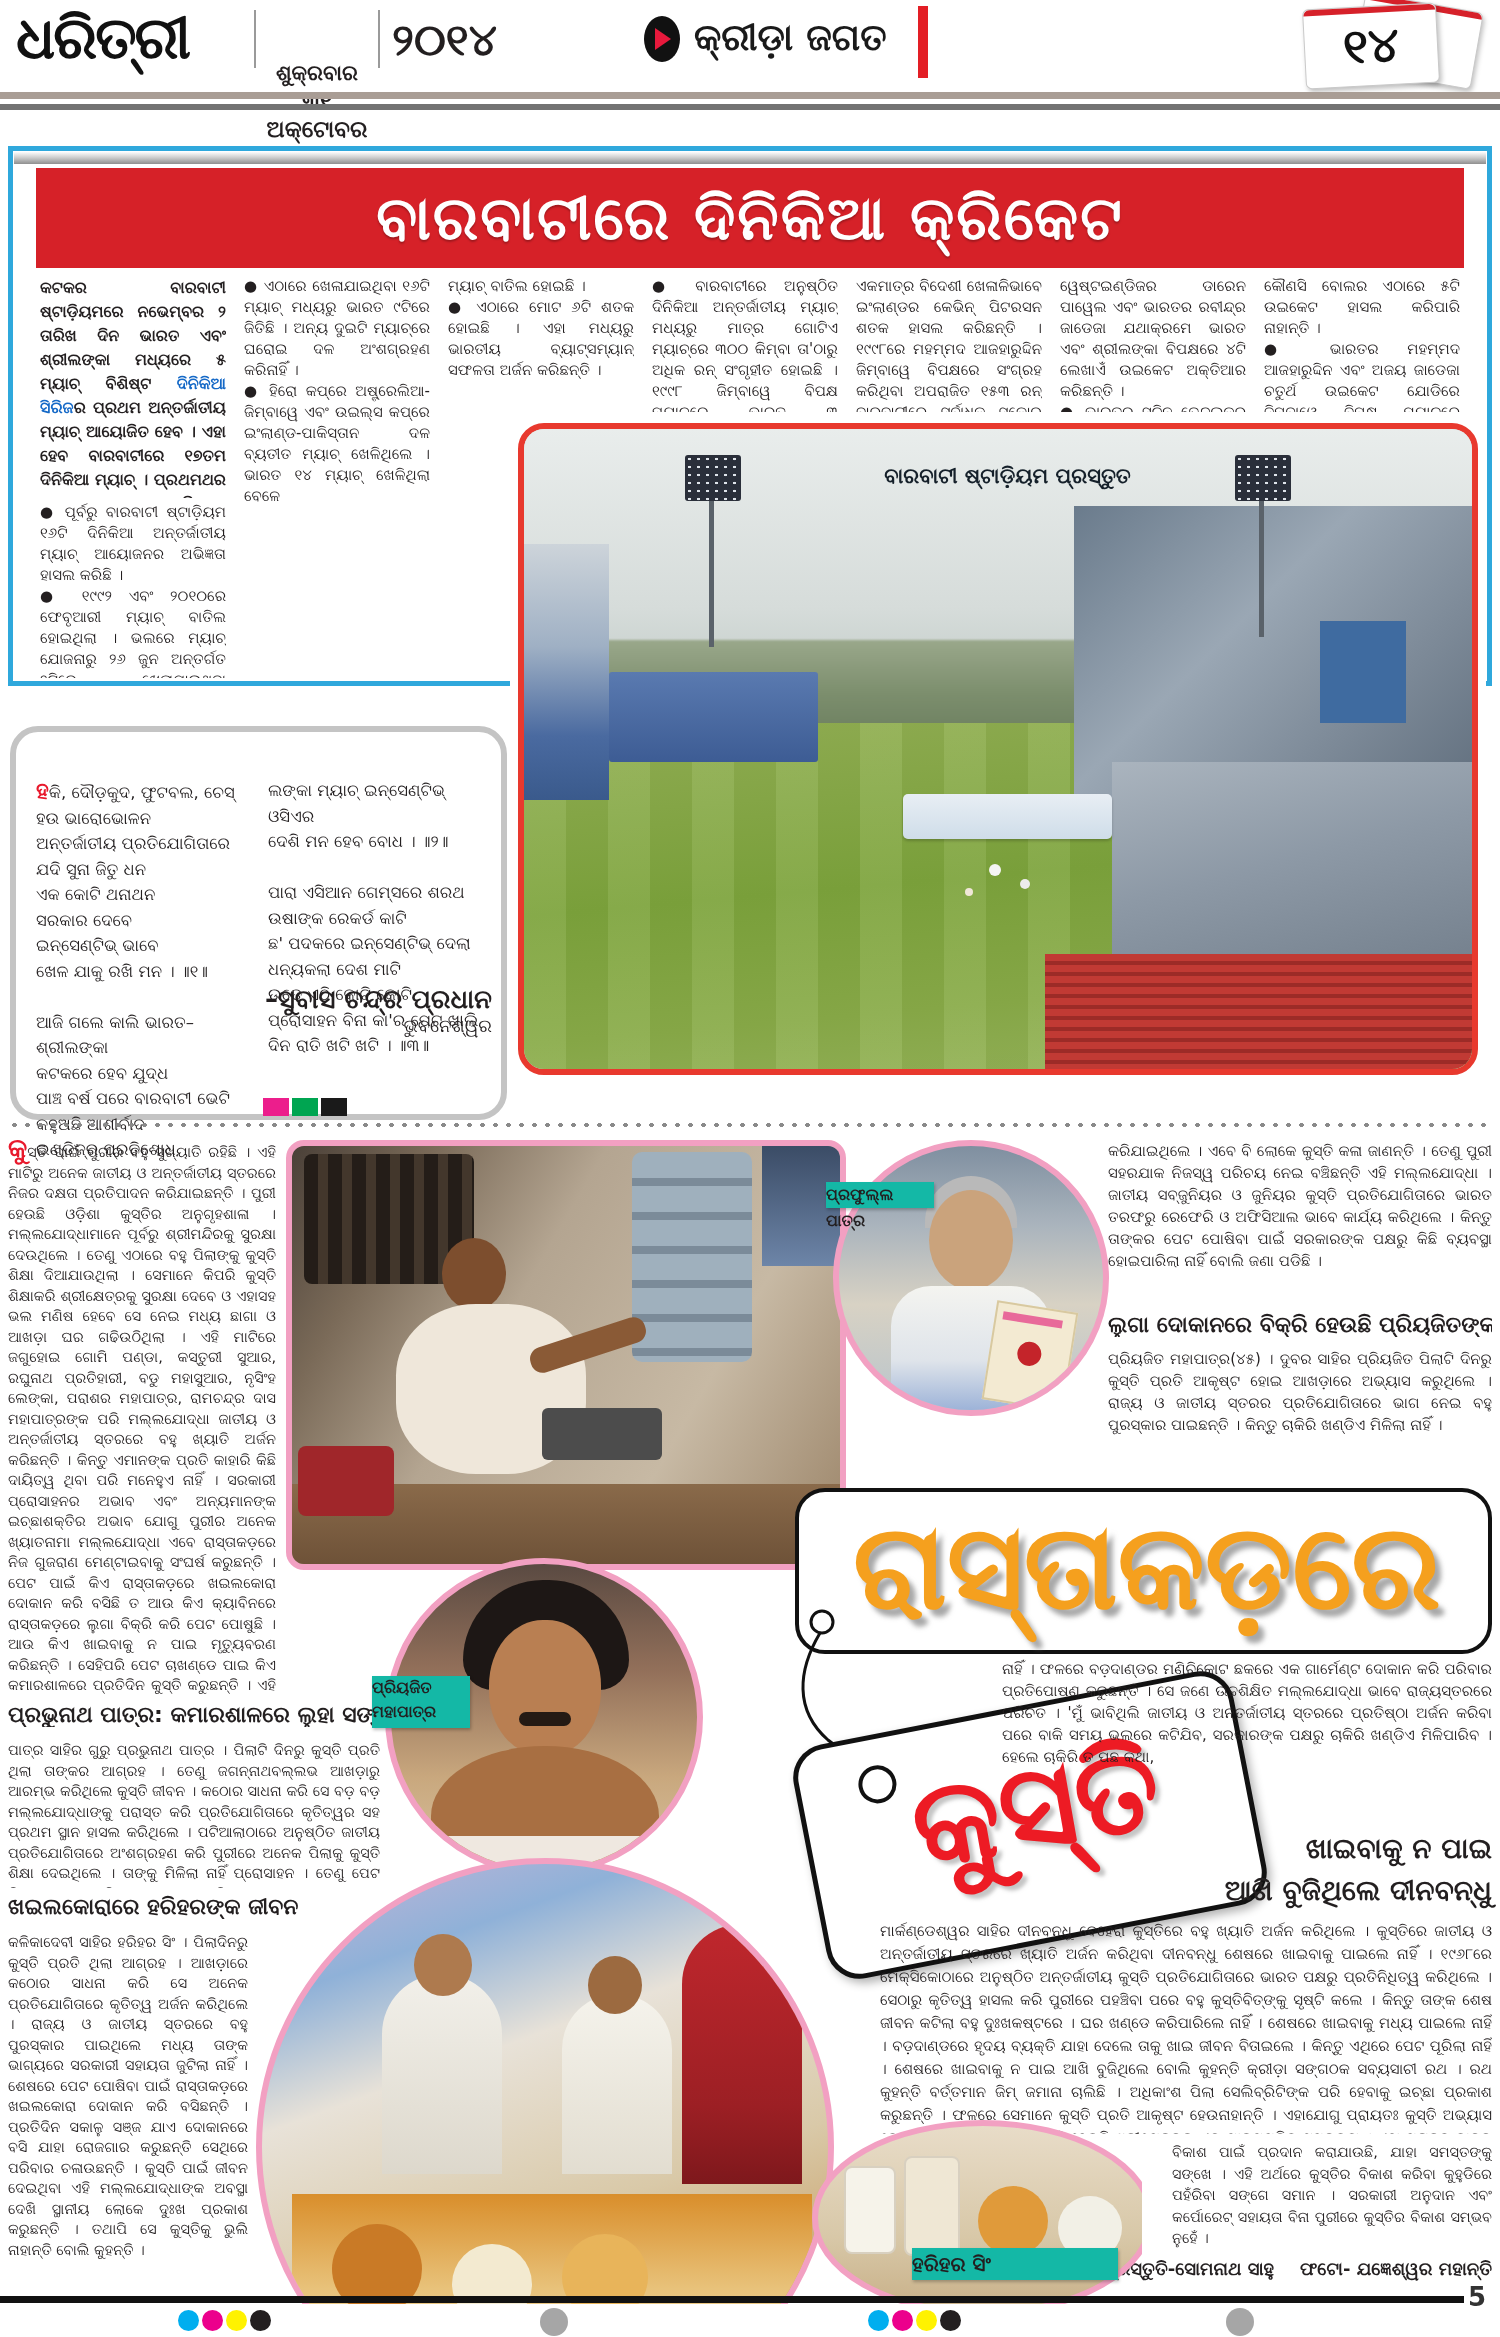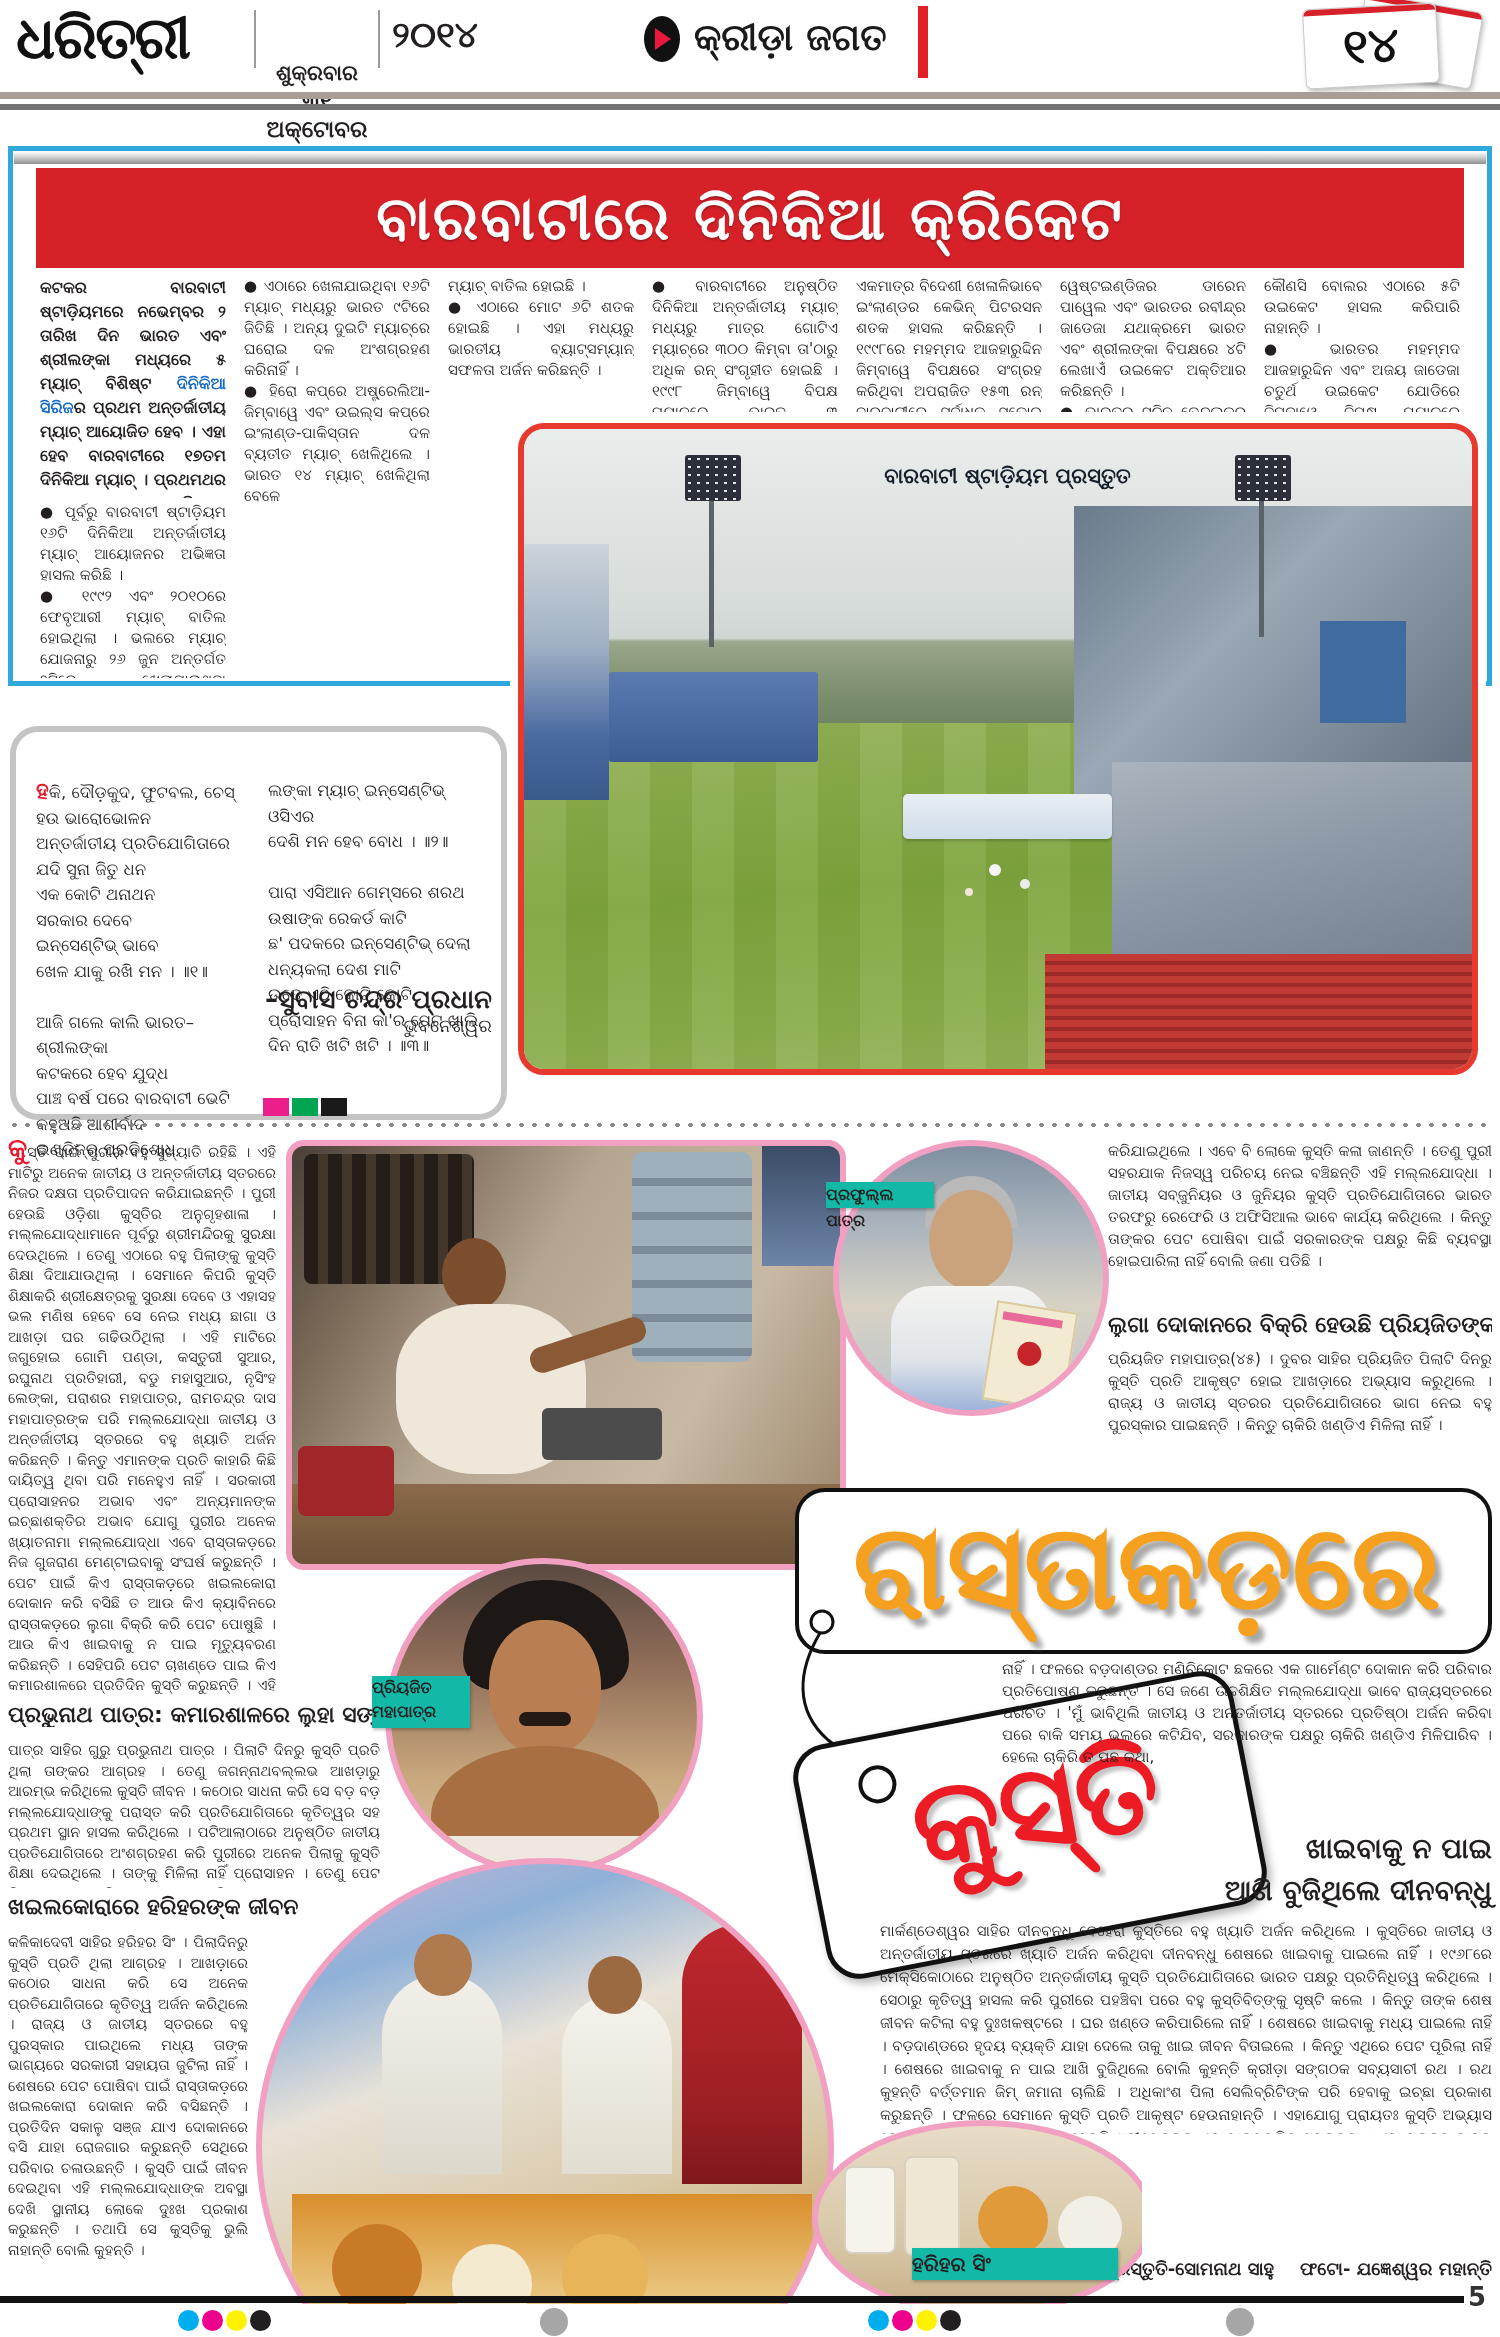--- a/index.html
+++ b/index.html
@@ -5,21 +5,21 @@
   html,body{margin:0;padding:0;background:#fff;}
   #page{position:relative;width:1500px;height:2337px;background:#fff;overflow:hidden;
         font-family:"DejaVu Sans","Liberation Sans",sans-serif;color:#231f20;}
   .abs{position:absolute;}
   .jus{text-align:justify;overflow:hidden;}
   .prel{white-space:pre-line;}
   
   .logo{font-size:58px;font-weight:bold;color:#111;letter-spacing:-2px;}
   .vdiv{width:2px;background:#9a9a9a;}
   .datecol{text-align:center;line-height:1.25;font-weight:bold;margin-top:48px;}
-  .year{font-size:36px;font-weight:bold;}
+  .year{font-size:44px;font-weight:bold;}
   .section-marker{width:36px;height:46px;background:#111;border-radius:50%;}
   .section-marker .tri{position:absolute;left:11px;top:12px;width:0;height:0;
       border-top:11px solid transparent;border-bottom:11px solid transparent;border-left:16px solid #e8193c;}
   .section-label{font-size:37px;font-weight:bold;color:#1a1a1a;}
   .redbar{background:#e31e25;}
   .pagecorner{background:#fff;border:1px solid #c9c9c9;border-radius:6px;box-shadow:2px 3px 5px rgba(0,0,0,.25);}
   .pagecorner .redtop{position:absolute;left:0;top:0;right:0;height:6px;background:#d6212a;border-radius:6px 6px 0 0;}
   .pagenum-big{font-size:48px;font-weight:bold;color:#111;}
   
   .topbox{border:5px solid #2fa8dc;background:#fff;}
@@ -232,20 +232,21 @@
   <div class="abs tag" style="left:806px;top:1706px;width:438px;height:228px;transform:rotate(-11deg)">
     <div class="abs grommet" style="left:58px;top:26px"></div>
     <div class="abs tagtext" style="left:104px;top:28px;transform:rotate(1deg)">କୁସ୍ତି</div>
   </div>
   <div class="abs body15 jus" style="left:1002px;top:1658px;width:490px;height:176px">ନାହିଁ । ଫଳରେ ବଡ଼ଦାଣ୍ଡର ମଣିଚିକୋଟ ଛକରେ ଏକ ଗାର୍ମେଣ୍ଟ ଦୋକାନ କରି ପରିବାର ପ୍ରତିପୋଷଣ କରୁଛନ୍ତି । ସେ ଜଣେ ଉଚ୍ଚଶିକ୍ଷିତ ମଲ୍ଲଯୋଦ୍ଧା ଭାବେ ରାଜ୍ୟସ୍ତରରେ ପରିଚିତ । 'ମୁଁ ଭାବିଥିଲି ଜାତୀୟ ଓ ଅନ୍ତର୍ଜାତୀୟ ସ୍ତରରେ ପ୍ରତିଷ୍ଠା ଅର୍ଜନ କରିବା ପରେ ବାକି ସମୟ ଭଲରେ କଟିଯିବ, ସରକାରଙ୍କ ପକ୍ଷରୁ ଚାକିରି ଖଣ୍ଡିଏ ମିଳିପାରିବ । ହେଲେ ଚାକିରି ତ ପଛ କଥା,</div>
   <div class="abs" style="left:1150px;top:1828px;width:342px">
     <div class="boldhead">ଖାଇବାକୁ ନ ପାଇ</div>
     <div class="boldhead">ଆଖି ବୁଜିଥିଲେ ଦୀନବନ୍ଧୁ</div>
   </div>
   <div class="abs jus" style="left:880px;top:1920px;width:612px;height:214px;font-size:15px;line-height:23px">ମାର୍କଣ୍ଡେଶ୍ୱର ସାହିର ଦୀନବନ୍ଧୁ ବେହେରା କୁସ୍ତିରେ ବହୁ ଖ୍ୟାତି ଅର୍ଜନ କରିଥିଲେ । କୁସ୍ତିରେ ଜାତୀୟ ଓ ଅନ୍ତର୍ଜାତୀୟ ସ୍ତରରେ ଖ୍ୟାତି ଅର୍ଜନ କରିଥିବା ଦୀନବନ୍ଧୁ ଶେଷରେ ଖାଇବାକୁ ପାଇଲେ ନାହିଁ । ୧୯୬୮ରେ ମେକ୍ସିକୋଠାରେ ଅନୁଷ୍ଠିତ ଅନ୍ତର୍ଜାତୀୟ କୁସ୍ତି ପ୍ରତିଯୋଗିତାରେ ଭାରତ ପକ୍ଷରୁ ପ୍ରତିନିଧିତ୍ୱ କରିଥିଲେ । ସେଠାରୁ କୃତିତ୍ୱ ହାସଲ କରି ପୁରୀରେ ପହଞ୍ଚିବା ପରେ ବହୁ କୁସ୍ତିବିତ୍‌ଙ୍କୁ ସୃଷ୍ଟି କଲେ । କିନ୍ତୁ ତାଙ୍କ ଶେଷ ଜୀବନ କଟିଲା ବହୁ ଦୁଃଖକଷ୍ଟରେ । ଘର ଖଣ୍ଡେ କରିପାରିଲେ ନାହିଁ । ଶେଷରେ ଖାଇବାକୁ ମଧ୍ୟ ପାଇଲେ ନାହିଁ । ବଡ଼ଦାଣ୍ଡରେ ହୃଦୟ ବ୍ୟକ୍ତି ଯାହା ଦେଲେ ତାକୁ ଖାଇ ଜୀବନ ବିତାଇଲେ । କିନ୍ତୁ ଏଥିରେ ପେଟ ପୂରିଲା ନାହିଁ । ଶେଷରେ ଖାଇବାକୁ ନ ପାଇ ଆଖି ବୁଜିଥିଲେ ବୋଲି କୁହନ୍ତି କ୍ରୀଡ଼ା ସଙ୍ଗଠକ ସବ୍ୟସାଚୀ ରଥ । ରଥ କୁହନ୍ତି ବର୍ତ୍ତମାନ ଜିମ୍ ଜମାନା ଚାଲିଛି । ଅଧିକାଂଶ ପିଲା ସେଲିବ୍ରିଟିଙ୍କ ପରି ହେବାକୁ ଇଚ୍ଛା ପ୍ରକାଶ କରୁଛନ୍ତି । ଫଳରେ ସେମାନେ କୁସ୍ତି ପ୍ରତି ଆକୃଷ୍ଟ ହେଉନାହାନ୍ତି । ଏହାଯୋଗୁ ପ୍ରାୟତଃ କୁସ୍ତି ଅଭ୍ୟାସ ବେଶୀ ସ୍ଥାନରେ ହେଉନାହିଁ । କୁସ୍ତି ହେଉଛି ଶ୍ରୀକ୍ଷେତ୍ରର ଏକ ପାରମ୍ପରିକ ସମରକଳା । ଏହା ପୁରାତନ କାଳରୁ ଏଠାରେ ପ୍ରଚଳିତ ହୋଇ ଆସିଛି । କିନ୍ତୁ ଏବେ କୁସ୍ତି ପ୍ରତି ରାଜ୍ୟ ସରକାରଙ୍କ ଉଦାସୀନତା ଦେଖିବାକୁ ମିଳୁଛି । ରାଜ୍ୟ ସରକାରଙ୍କ ଆନ୍ତରିକତା ଅଭାବ ଦେଖାଦେଇଛି । ସେହିପରି ଯୁଗ ଅନୁଯାୟୀ କୁସ୍ତିରେ ଯାହା ଉନ୍ନତି ଆସିବା କଥା ତାହା ଆସିନାହିଁ । ମଲ୍ଲଯୋଦ୍ଧାମାନଙ୍କୁ କର୍ମନିଯୁକ୍ତି ପ୍ରଦାନ କରିବା, ସେମାନଙ୍କ ସୁଖଦୁଃଖ ବୁଝିବା ପାଇଁ ସରକାର ପ୍ରାଧାନ୍ୟ ଦେବା ଦରକାର । ପୁରୀରେ କ୍ରୀଡ଼ାବିତ୍‌ମାନଙ୍କ ଉନ୍ନତି ପାଇଁ ରାଜ୍ୟ ସରକାରଙ୍କର ଏକ ସ୍ପୋର୍ଟ୍ସ ହଷ୍ଟେଲ ରହିଛି । କିନ୍ତୁ ପୁରୀର ପିଲାମାନଙ୍କୁ ଏଠାରେ ବିଶେଷ ସୁବିଧା ସୁଯୋଗ ପ୍ରଦାନ କରାଯାଉନାହିଁ ବୋଲି ରଥ କୁହନ୍ତି । ସେ କୁହନ୍ତି ଯୁବ ପିଢ଼ି କିପରି ଉନ୍ନତ ପ୍ରଦର୍ଶନ କରିପାରିବେ ସେଥିପ୍ରତି ସରକାର, କର୍ପୋରେଟ୍ ହାଉସ୍ ଓ କ୍ରୀଡ଼ାପ୍ରେମୀ ବିଶେଷ ଦୃଷ୍ଟି ଦେବା ଉଚିତ ।</div>
+  <div class="abs jus" style="left:1172px;top:2142px;width:320px;height:112px;font-size:14.5px;line-height:21.5px">ବିକାଶ ପାଇଁ ପ୍ରଦାନ କରାଯାଉଛି, ଯାହା ସମସ୍ତଙ୍କୁ ସଙ୍ଖେ । ଏହି ଅର୍ଥରେ କୁସ୍ତିର ବିକାଶ କରିବା କୁହୁଡିରେ ପହଁରିବା ସଙ୍ଗେ ସମାନ । ସରକାରୀ ଅନୁଦାନ ଏବଂ କର୍ପୋରେଟ୍ ସହାୟତା ବିନା ପୁରୀରେ କୁସ୍ତିର ବିକାଶ ସମ୍ଭବ ନୁହେଁ ।</div>
   <div class="abs" style="left:1020px;top:2258px;width:472px;display:flex;justify-content:flex-end;gap:26px">
     <span class="byl">ପ୍ରସ୍ତୁତି-ସୋମନାଥ ସାହୁ</span>
     <span class="byl">ଫଟୋ- ଯଜ୍ଞେଶ୍ୱର ମହାନ୍ତି</span>
   </div>
 
   <div class="abs" style="left:256px;top:1858px;width:886px;height:446px;overflow:hidden">
     <div class="abs pinkphoto circ" style="left:0;top:0;width:566px;height:566px;background:linear-gradient(160deg,#c9b6d8 0%,#8fb1d8 18%,#e8e2d8 35%,#d9c9a8 60%,#caa36c 80%,#e0cfa8 100%)">
       <div class="abs" style="left:120px;top:110px;width:120px;height:200px;background:linear-gradient(180deg,#f2f0ea 0%,#ddd8cc 100%);border-radius:60px 60px 0 0"></div>
       <div class="abs circ" style="left:152px;top:70px;width:58px;height:62px;background:#ae7a4e"></div>
       <div class="abs" style="left:300px;top:130px;width:110px;height:180px;background:linear-gradient(180deg,#f5f3ec 0%,#e2ddd0 100%);border-radius:55px 55px 0 0"></div>

